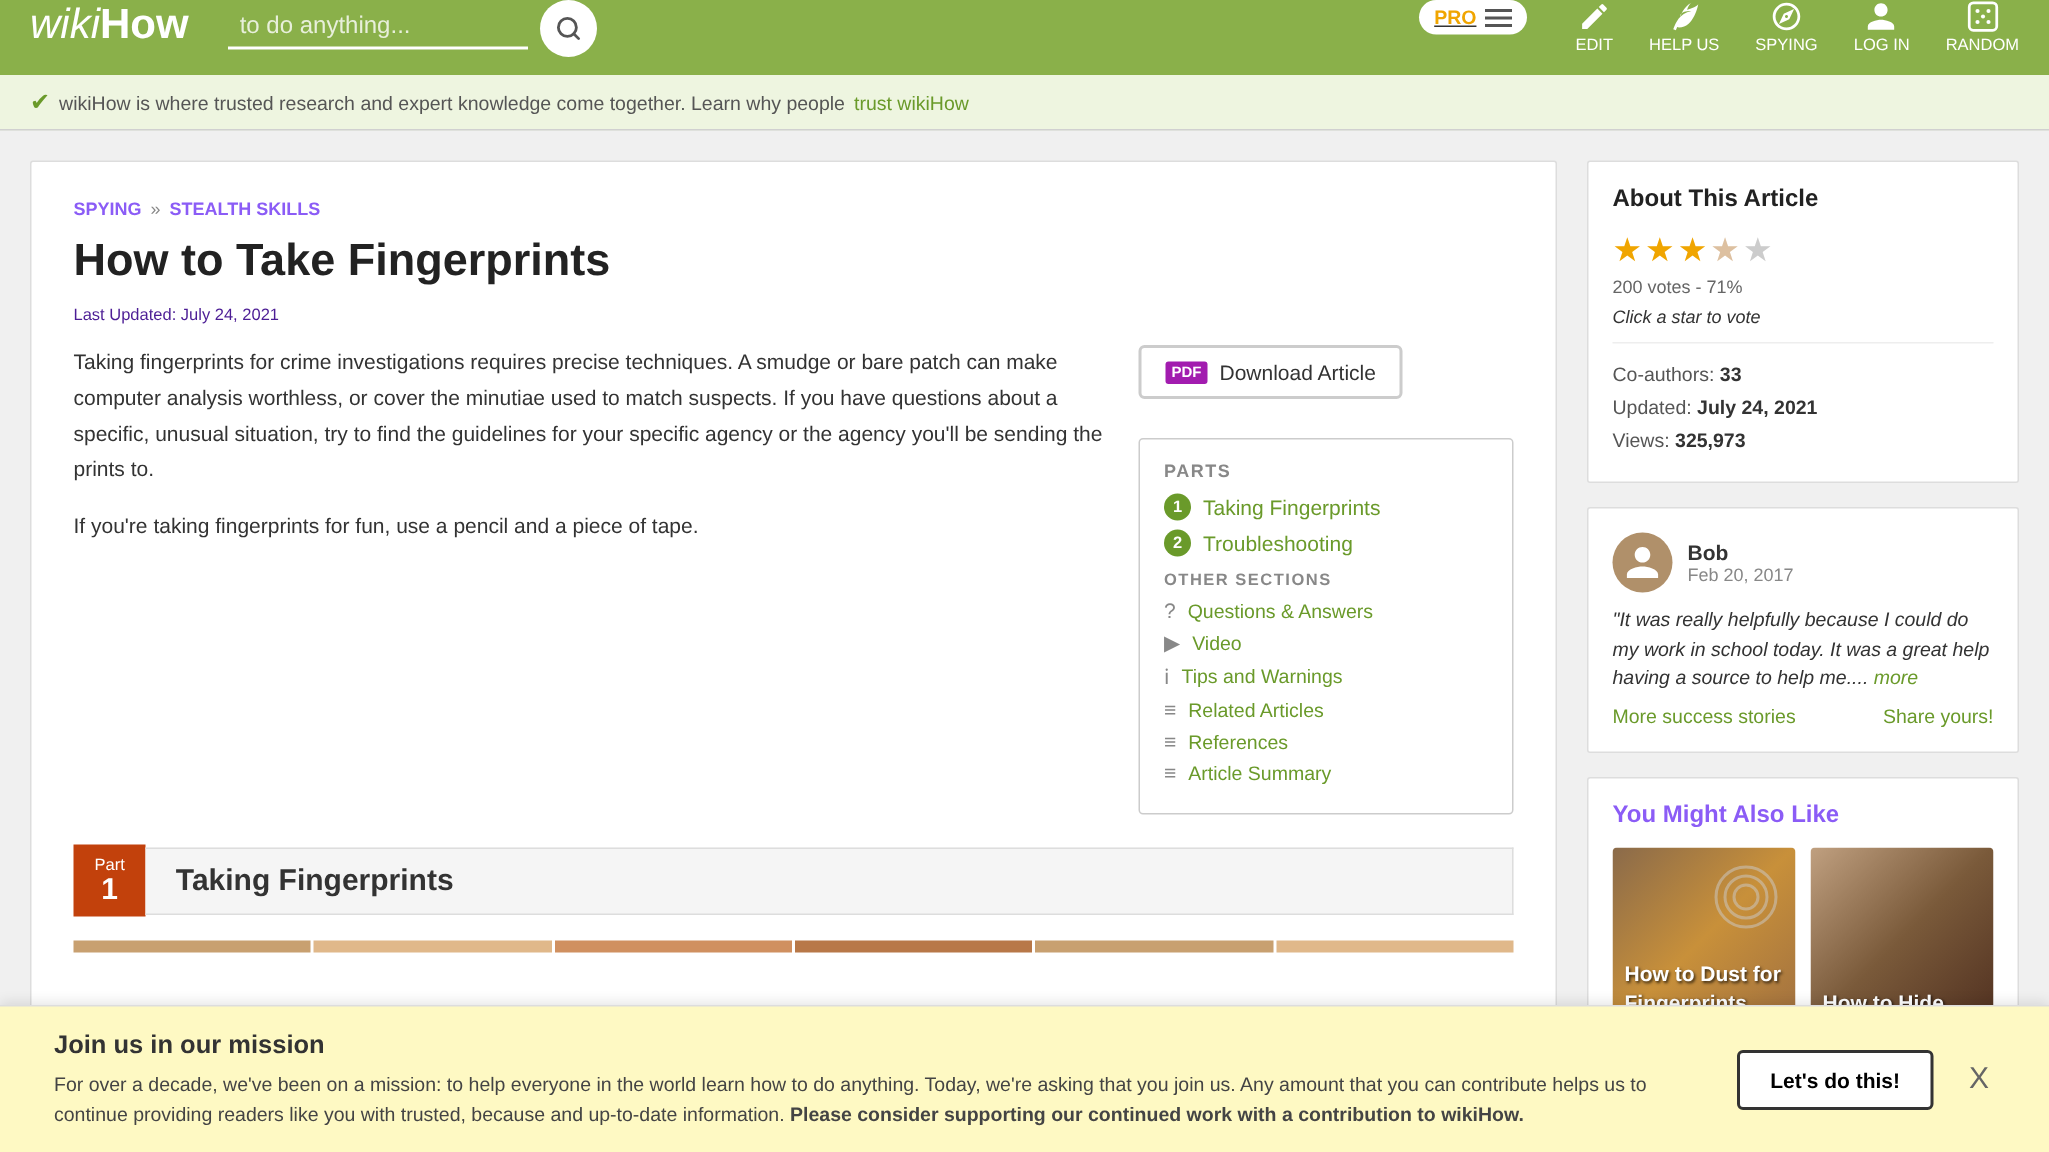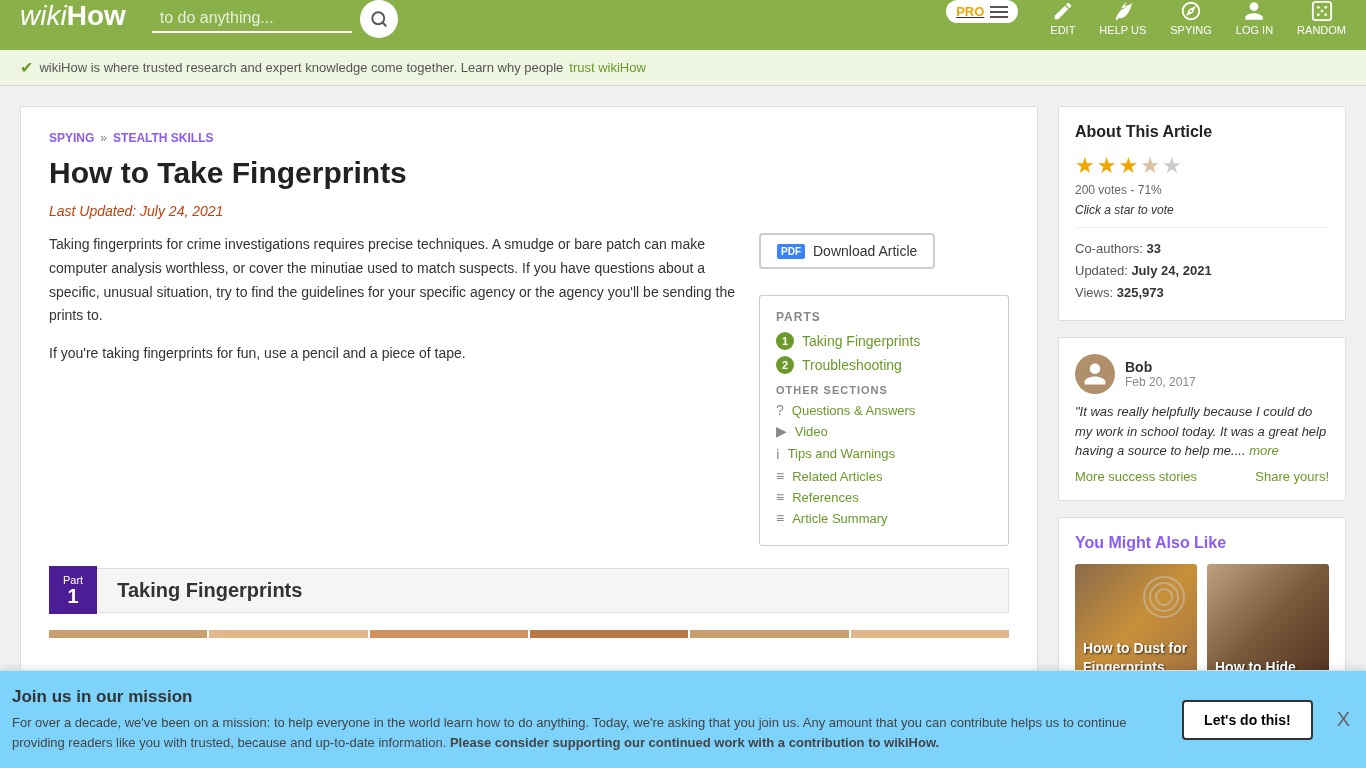--- a/index.html
+++ b/index.html
@@ -131,21 +131,21 @@
 
     
     #article-title {
       font-size: 30px;
       font-weight: bold;
       color: #222;
       margin-bottom: 12px;
       line-height: 1.2;
     }
     #author-info { color: #6a9a2a; font-weight: bold; font-size: 14px; }
-    #last-updated { color: #c2410c; font-size: 14px; margin-bottom: 14px; font-style: italic; }
+    #last-updated { color: #4c1d95; font-size: 11px; margin-bottom: 14px; }
 
     
     #article-intro {
       display: flex;
       gap: 20px;
       margin-bottom: 20px;
     }
     #article-text { flex: 1; line-height: 1.7; font-size: 14px; color: #333; }
     #article-text p { margin-bottom: 14px; }
 
@@ -214,37 +214,37 @@
       border: 2px solid #ccc;
       border-radius: 4px;
       padding: 8px 16px;
       cursor: pointer;
       font-size: 14px;
       color: #333;
       margin-bottom: 14px;
       width: fit-content;
     }
     .pdf-icon {
-      background: #3b82f6;
+      background: #a21caf;
       color: #fff;
       font-weight: bold;
       font-size: 10px;
       padding: 2px 4px;
       border-radius: 2px;
     }
 
     
     #part-header {
       display: flex;
       align-items: center;
       gap: 0;
       margin-top: 20px;
     }
     .part-label-box {
-      background: #4c1d95;
+      background: #c2410c;
       color: #fff;
       padding: 8px 14px;
       font-size: 12px;
       display: flex;
       flex-direction: column;
       align-items: center;
     }
     .part-label-box .part-word { font-size: 11px; }
     .part-label-box .part-number { font-size: 20px; font-weight: bold; line-height: 1; }
     #part-section-title {
@@ -342,23 +342,23 @@
       flex: 1;
       height: 8px;
     }
 
     
     #notification-bar {
       position: fixed;
       bottom: 0;
       left: 0;
       right: 0;
-      background: #7dd3fc;
+      background: #fef9c3;
       border-top: 1px solid #ddd;
-      padding: 16px 12px;
+      padding: 16px 36px;
       display: flex;
       align-items: center;
       gap: 20px;
       z-index: 100;
       box-shadow: 0 -2px 8px rgba(0,0,0,0.1);
     }
     #notification-content { flex: 1; }
     #notification-content h3 { font-size: 17px; font-weight: bold; margin-bottom: 6px; }
     #notification-content p { font-size: 13px; color: #444; line-height: 1.5; }
     #notification-content p strong { font-weight: bold; }

